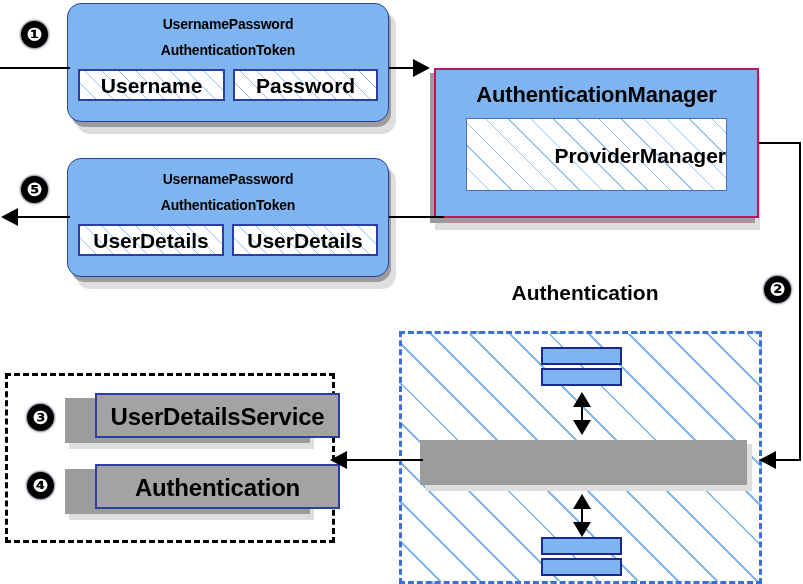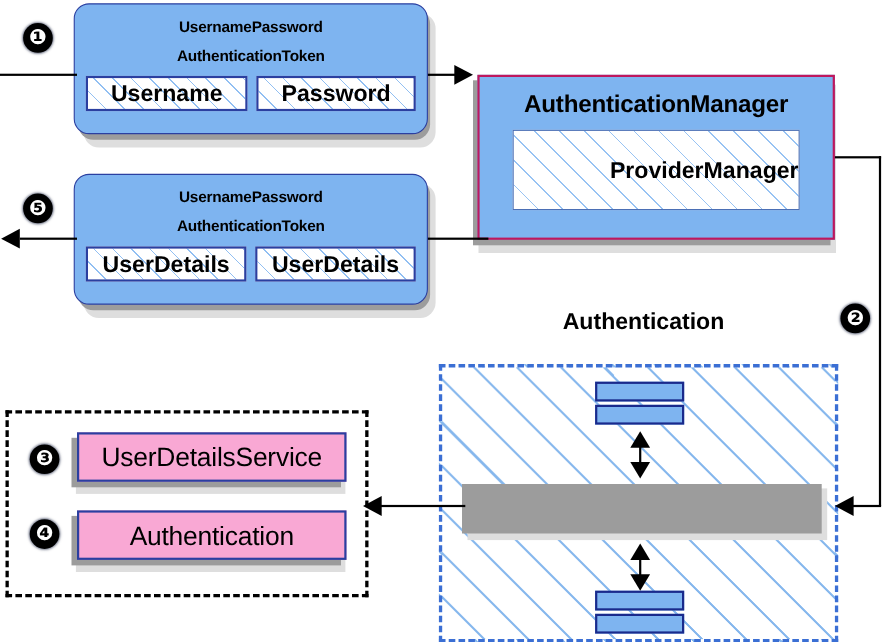--- a/index.html
+++ b/index.html
@@ -142,29 +142,30 @@
   }
   .dashed-black {
     border: 3px dashed #000000;
     box-sizing: border-box;
     background: transparent;
     z-index: 5;
   }
 
   
   .blue-box {
-    background: #f9a8d4;
+    background: #a3a3a3;
     border: 2px solid #2b3fa0;
     box-sizing: border-box;
     text-align: center;
     font-size: 24px;
-    font-weight: normal;
+    font-weight: bold;
     color: #000;
     z-index: 20;
     letter-spacing: -0.2px;
+    margin-left: 25px;
   }
   .blue-bar {
     background: #7EB4F0;
     border: 2px solid #1a2a8c;
     box-sizing: border-box;
     z-index: 20;
   }
   .box-shadow-dark { background: #9c9c9c; z-index: 11; }
   .box-shadow-light { background: #dedede; z-index: 10; }
 

